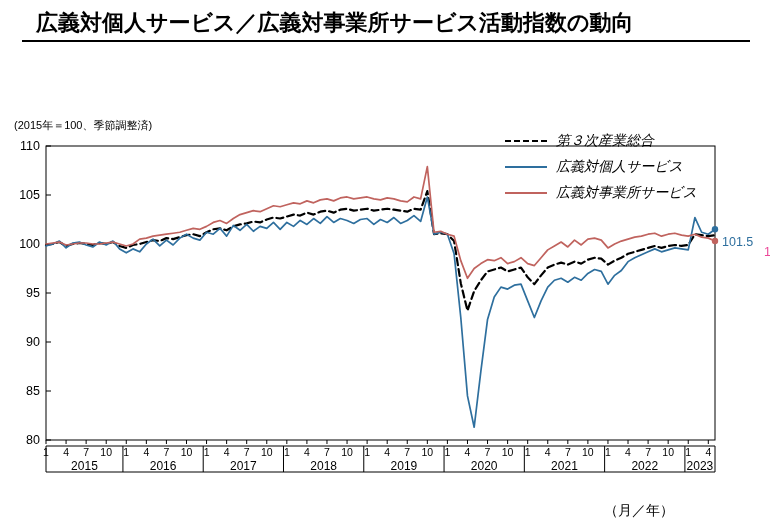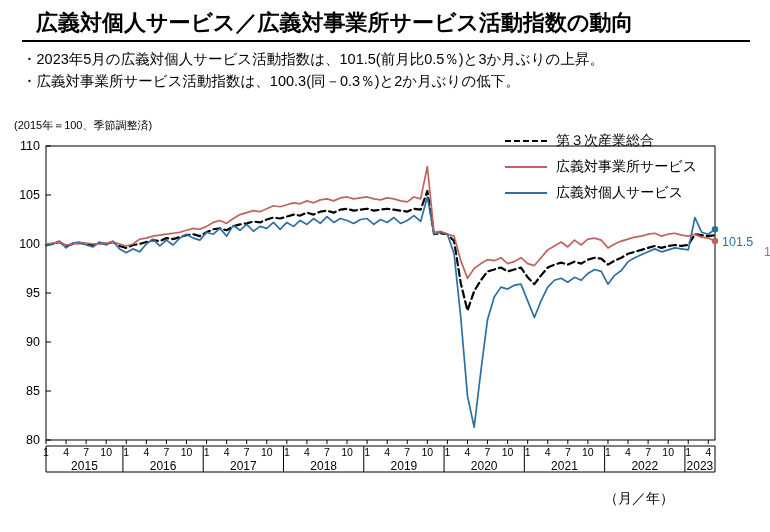--- a/index.html
+++ b/index.html
@@ -30,76 +30,73 @@
   .axis-note{
     position:absolute;left:14px;top:118px;font-size:11px;white-space:nowrap;
   }
 
   .plot-wrap{position:absolute;left:0;top:130px;width:770px;height:360px;}
   svg{display:block;}
 
   .legend{
     position:absolute;left:505px;top:128px;
     font-size:14px;
+    font-style:italic;
   }
   .legend-row{display:flex;align-items:center;height:26px;}
   .legend-key{width:42px;height:0;margin-right:9px;position:relative;}
   .legend-key i{position:absolute;left:0;top:-1px;width:42px;height:0;display:block;}
   .lk-dash{border-top:2.4px dashed #000;}
   .lk-blue{border-top:2.4px solid #2e6f9e;}
   .lk-red{border-top:2.4px solid #c0635e;}
   .legend-label{white-space:nowrap;}
 
   .end-label{
     position:absolute;font-size:12.5px;white-space:nowrap;
   }
   .end-blue{color:#2e6f9e;left:722px;top:229px;margin-top:6px;}
   .end-red{color:#ec4899;left:764px;top:245px;}
 
   .foot{
-    position:absolute;right:22px;bottom:24px;font-size:14px;white-space:nowrap;
+    position:absolute;right:22px;bottom:12px;font-size:14px;white-space:nowrap;
   }
 
   .ytick{font-size:12.5px;fill:#000;}
   .xtick{font-size:10.5px;fill:#000;}
   .yearlab{font-size:12px;fill:#000;}
 </style>
 </head>
 <body>
 
 <div id="root">
 
   <div class="title">広義対個人サービス／広義対事業所サービス活動指数の動向</div>
   <div class="title-rule"></div>
 
-  <div class="bullets">
-    <div>・2023年5月の広義対個人サービス活動指数は、101.5(前月比0.5％)と3か月ぶりの上昇。</div>
-    <div>・広義対事業所サービス活動指数は、100.3(同－0.3％)と2か月ぶりの低下。</div>
-  </div>
 
   <div class="axis-note">(2015年＝100、季節調整済)</div>
 
   <div class="legend">
     <div class="legend-row">
       <span class="legend-key">
           <i class="lk-dash"></i>
         </span>
       <span class="legend-label">第３次産業総合</span>
     </div>
     <div class="legend-row">
       <span class="legend-key">
+          <i class="lk-blue"></i>
+        </span>
+      <span class="legend-label">広義対個人サービス</span>
+    </div>
+    <div class="legend-row">
+      <span class="legend-key">
           <i class="lk-red"></i>
         </span>
       <span class="legend-label">広義対事業所サービス</span>
-    </div>
-    <div class="legend-row">
-      <span class="legend-key">
-          <i class="lk-blue"></i>
-        </span>
-      <span class="legend-label">広義対個人サービス</span>
     </div>
   </div>
 
   <div class="plot-wrap">
     <svg id="chart-svg" width="770" height="360" viewBox="0 0 770 360">
         <rect x="46" y="16" width="669" height="294" fill="none" stroke="#000" stroke-width="1"></rect>
         <line x1="46" y1="310" x2="51" y2="310" stroke="#000" stroke-width="1"></line>
         <text x="40" y="314" text-anchor="end" class="ytick">80</text>
         <line x1="46" y1="261" x2="51" y2="261" stroke="#000" stroke-width="1"></line>
         <text x="40" y="265" text-anchor="end" class="ytick">85</text>

